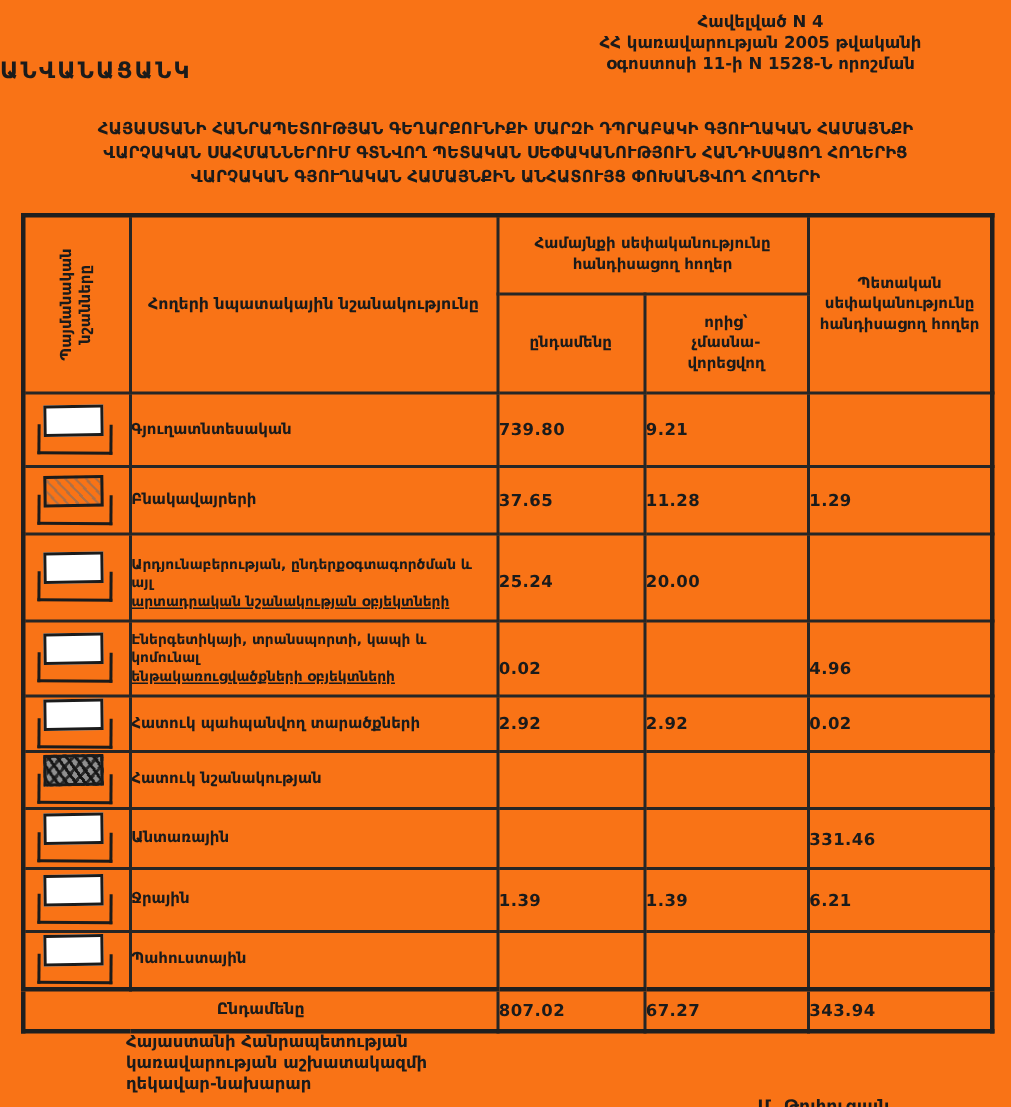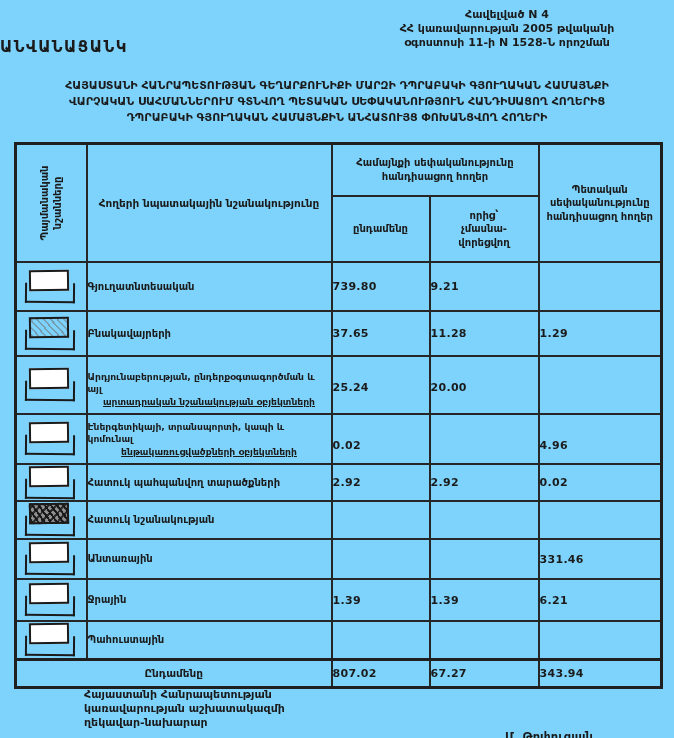--- a/index.html
+++ b/index.html
@@ -1,19 +1,19 @@
 <!DOCTYPE html>
 <html><head>
 <meta charset="utf-8">
 <style>
   html,body{margin:0;padding:0;background:#e8e8e8;}
   #page{
     position:relative;
     width:674px;height:738px;
-    background:#7dd3fc;
+    background:#f97316;
     font-family:"DejaVu Sans",sans-serif;
     color:#1b1b1b;
     overflow:hidden;
     -webkit-font-smoothing:none;
   }
   
   .annex{
     position:absolute;top:8px;right:12px;width:310px;
     text-align:center;font-size:11px;font-weight:700;line-height:1.25;
   }
@@ -48,21 +48,21 @@
     white-space:pre-line;line-height:1.35;
   }
   td.sym{vertical-align:middle;}
   td.lbl{
     font-size:10px;text-align:left;vertical-align:middle;
     padding-left:11px;padding-right:4px;line-height:1.35;
   }
   tr.tall td.lbl{vertical-align:bottom;padding-bottom:5px;font-size:9.2px;}
   tr.tall td.num{vertical-align:top;padding-top:24px;}
   td.lbl .l1,td.lbl .l2{display:block;}
-  td.lbl .l2{text-decoration:underline;text-align:center;}
+  td.lbl .l2{text-decoration:underline;}
   td.num{font-size:11px;vertical-align:middle;letter-spacing:.3px;}
   tr.total-row td{border-top:3px solid #1f1f1f;}
   tr.total-row td.lbl-total{
     font-size:10.5px;text-align:center;vertical-align:middle;
   }
   
   .swatch-wrap{position:relative;width:52px;height:34px;margin:0 auto;}
   .swatch-box{
     position:absolute;top:0;left:4px;width:36px;height:17px;
     border:2px solid #1b1b1b;background:#fff;transform:rotate(-.8deg);
@@ -101,21 +101,21 @@
     <div>Հավելված N 4</div>
     <div>ՀՀ կառավարության 2005 թվականի</div>
     <div>օգոստոսի 11-ի N 1528-Ն որոշման</div>
   </div>
 
   <div class="doc-title">ԱՆՎԱՆԱՑԱՆԿ</div>
 
   <div class="subtitle">
     <div>ՀԱՅԱՍՏԱՆԻ ՀԱՆՐԱՊԵՏՈՒԹՅԱՆ ԳԵՂԱՐՔՈՒՆԻՔԻ ՄԱՐԶԻ ԴՊՐԱԲԱԿԻ ԳՅՈՒՂԱԿԱՆ ՀԱՄԱՅՆՔԻ</div>
     <div>ՎԱՐՉԱԿԱՆ ՍԱՀՄԱՆՆԵՐՈՒՄ ԳՏՆՎՈՂ ՊԵՏԱԿԱՆ ՍԵՓԱԿԱՆՈՒԹՅՈՒՆ ՀԱՆԴԻՍԱՑՈՂ ՀՈՂԵՐԻՑ</div>
-    <div>ԴՊՐԱԲԱԿԻ ԳՅՈՒՂԱԿԱՆ ՀԱՄԱՅՆՔԻՆ ԱՆՀԱՏՈՒՅՑ ՓՈԽԱՆՑՎՈՂ ՀՈՂԵՐԻ</div>
+    <div>ՎԱՐՉԱԿԱՆ ԳՅՈՒՂԱԿԱՆ ՀԱՄԱՅՆՔԻՆ ԱՆՀԱՏՈՒՅՑ ՓՈԽԱՆՑՎՈՂ ՀՈՂԵՐԻ</div>
   </div>
 
   <table class="main">
     <colgroup>
       <col style="width:71px">
         <col style="width:245px">
         <col style="width:98px">
         <col style="width:109px">
         <col style="width:123px">
     </colgroup>

